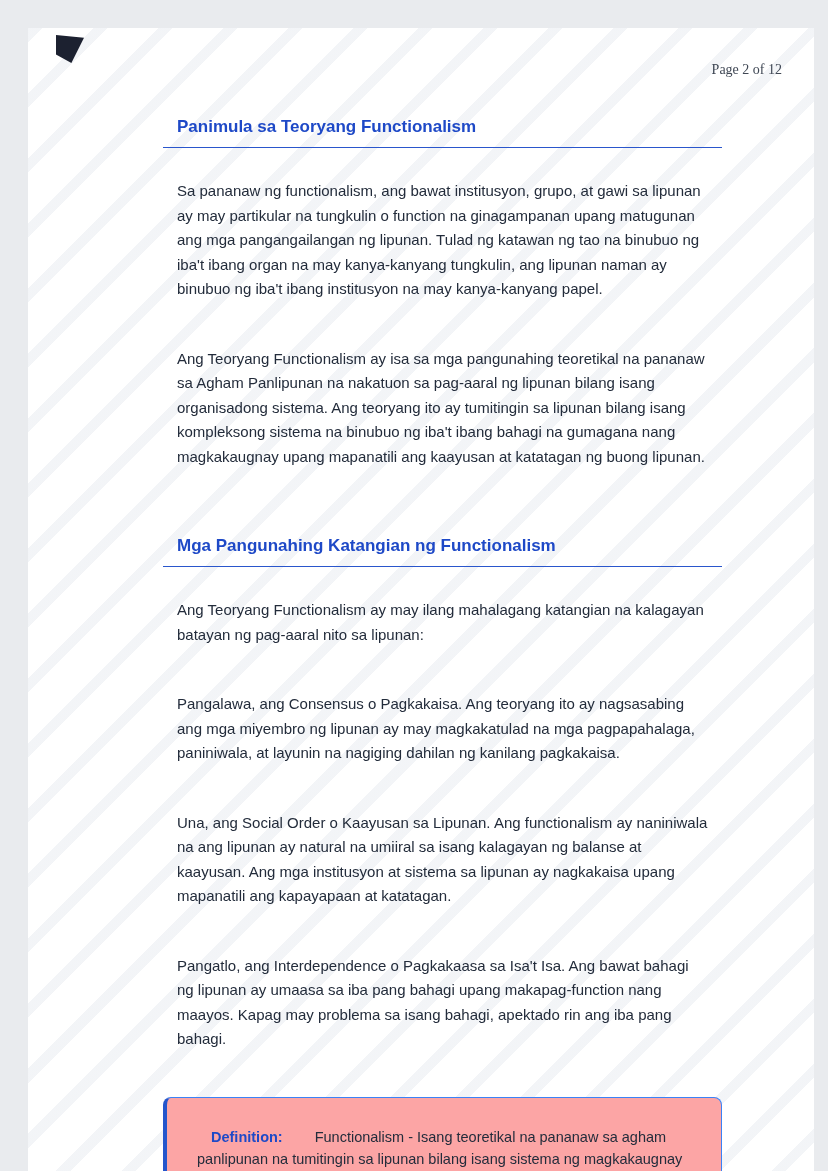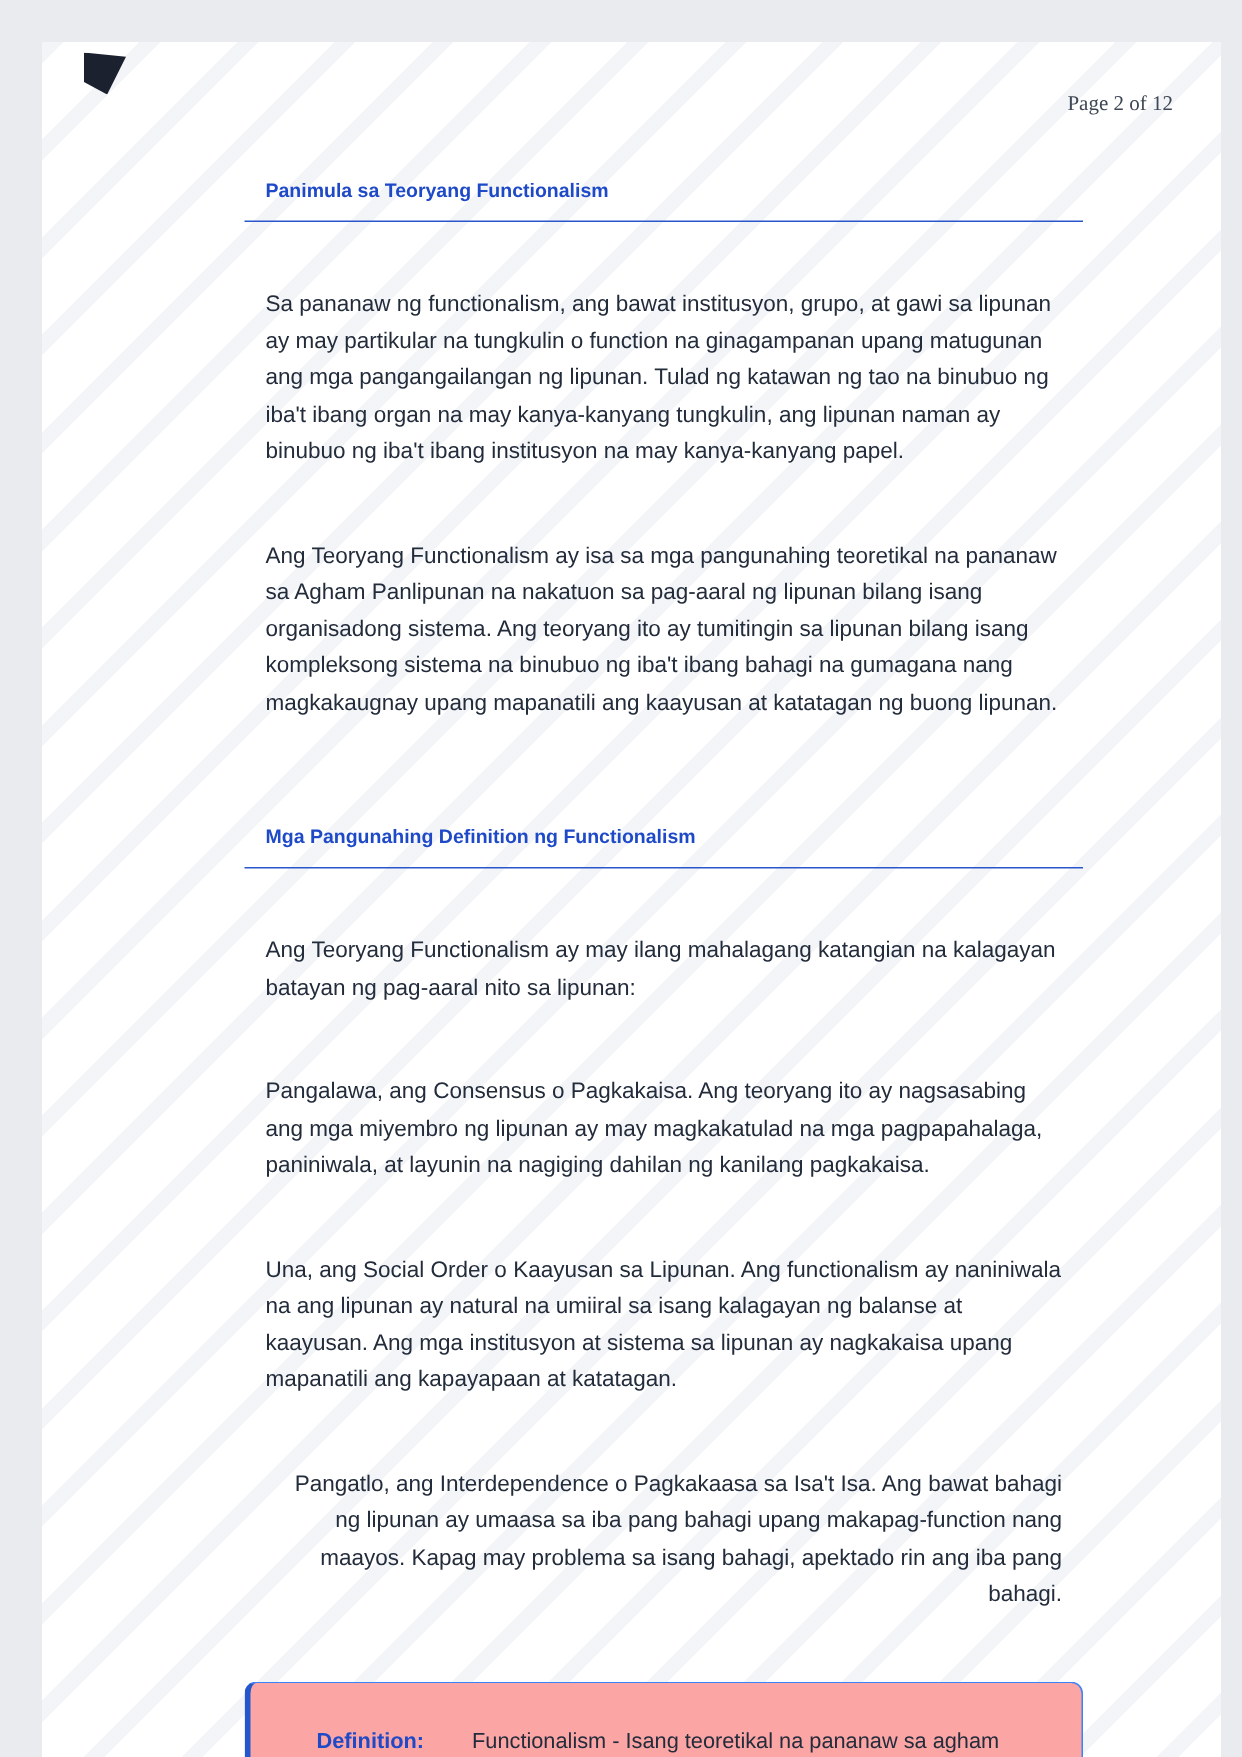--- a/index.html
+++ b/index.html
@@ -46,30 +46,30 @@
     position: absolute;
     left: 121px;
     top: 62px;
     width: 587px;
     color: #232c3b;
     font-size: 15px;
     line-height: 24.5px;
   }
   h2.heading {
     color: #1e49c7;
-    font-size: 13px;
+    font-size: 17px;
     font-weight: 700;
     line-height: 17px;
     padding-bottom: 12px;
     border-bottom: 1.5px solid #2a56cc;
-    margin-bottom: 29px;
+    margin-bottom: 17px;
   }
   h2.heading.second { margin-top: 40px; }
   .content p { margin-bottom: 17px; }
-  .content p.tight { margin-bottom: 31px; text-align: right; }
+  .content p.tight { margin-bottom: 31px; }
   .definition-box {
     margin-top: 24px;
     border: 1px solid #3b82f6;
     border-left: 4px solid #2456cc;
     border-radius: 8px;
     padding: 14px 18px 14px 16px;
     background: #fca5a5;
     font-size: 14.5px;
     line-height: 22.5px;
     color: #232c3b;
@@ -107,21 +107,21 @@
   <div class="stripes"></div>
   <div class="corner-mark"></div>
   <div class="page-indicator">Page 2 of 12</div>
 
   <div class="content">
     <h2 class="heading">Panimula sa Teoryang Functionalism</h2>
 
     <p>Sa pananaw ng functionalism, ang bawat institusyon, grupo, at gawi sa lipunan ay may partikular na tungkulin o function na ginagampanan upang matugunan ang mga pangangailangan ng lipunan. Tulad ng katawan ng tao na binubuo ng iba't ibang organ na may kanya-kanyang tungkulin, ang lipunan naman ay binubuo ng iba't ibang institusyon na may kanya-kanyang papel.</p>
     <p>Ang Teoryang Functionalism ay isa sa mga pangunahing teoretikal na pananaw sa Agham Panlipunan na nakatuon sa pag-aaral ng lipunan bilang isang organisadong sistema. Ang teoryang ito ay tumitingin sa lipunan bilang isang kompleksong sistema na binubuo ng iba't ibang bahagi na gumagana nang magkakaugnay upang mapanatili ang kaayusan at katatagan ng buong lipunan.</p>
 
-    <h2 class="heading second">Mga Pangunahing Definition ng Functionalism</h2>
+    <h2 class="heading second">Mga Pangunahing Katangian ng Functionalism</h2>
 
     <p>Ang Teoryang Functionalism ay may ilang mahalagang katangian na kalagayan batayan ng pag-aaral nito sa lipunan:</p>
     <p>Pangalawa, ang Consensus o Pagkakaisa. Ang teoryang ito ay nagsasabing ang mga miyembro ng lipunan ay may magkakatulad na mga pagpapahalaga, paniniwala, at layunin na nagiging dahilan ng kanilang pagkakaisa.</p>
     <p>Una, ang Social Order o Kaayusan sa Lipunan. Ang functionalism ay naniniwala na ang lipunan ay natural na umiiral sa isang kalagayan ng balanse at kaayusan. Ang mga institusyon at sistema sa lipunan ay nagkakaisa upang mapanatili ang kapayapaan at katatagan.</p>
     <p class="tight">Pangatlo, ang Interdependence o Pagkakaasa sa Isa't Isa. Ang bawat bahagi ng lipunan ay umaasa sa iba pang bahagi upang makapag-function nang maayos. Kapag may problema sa isang bahagi, apektado rin ang iba pang bahagi.</p>
 
     <div class="definition-box">
       <p style="margin:0">
         <span class="def-label">Definition:</span><span>Functionalism - Isang teoretikal na pananaw sa agham panlipunan na tumitingin sa lipunan bilang isang sistema ng magkakaugnay na bahagi na gumagana upang mapanatili ang kaayusan at katatagan ng buong lipunan.</span>
       </p>

